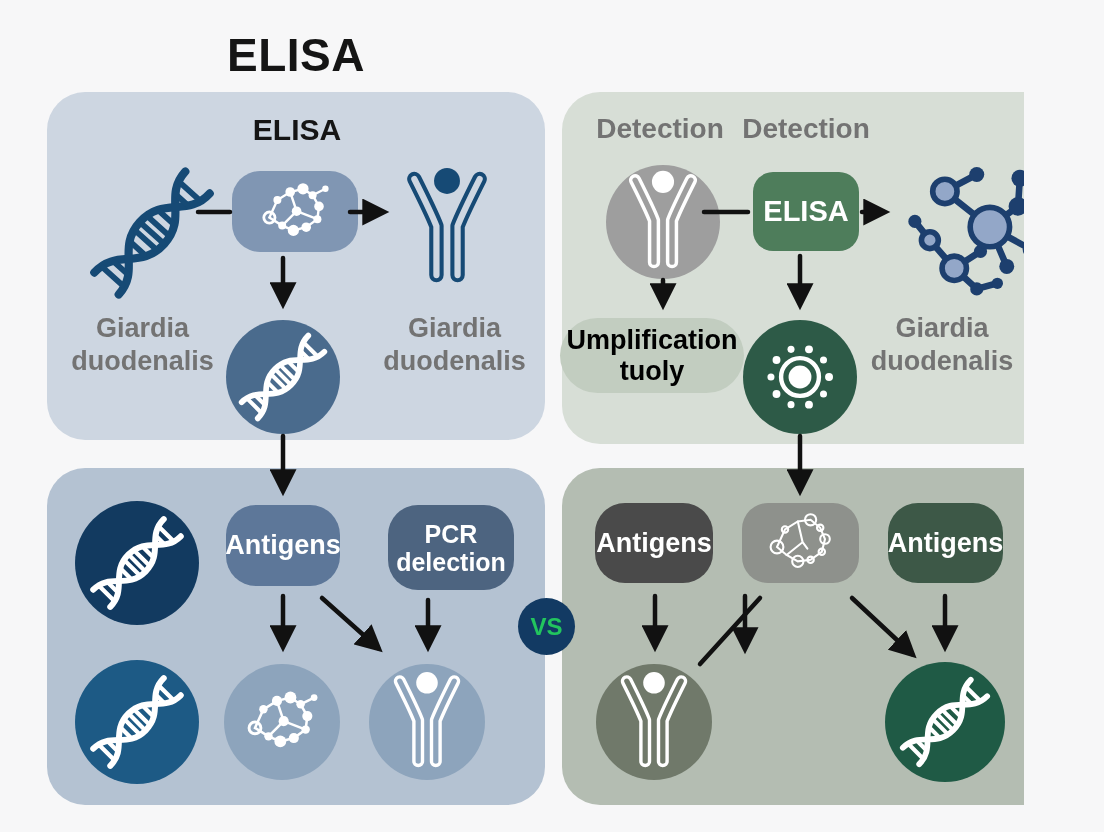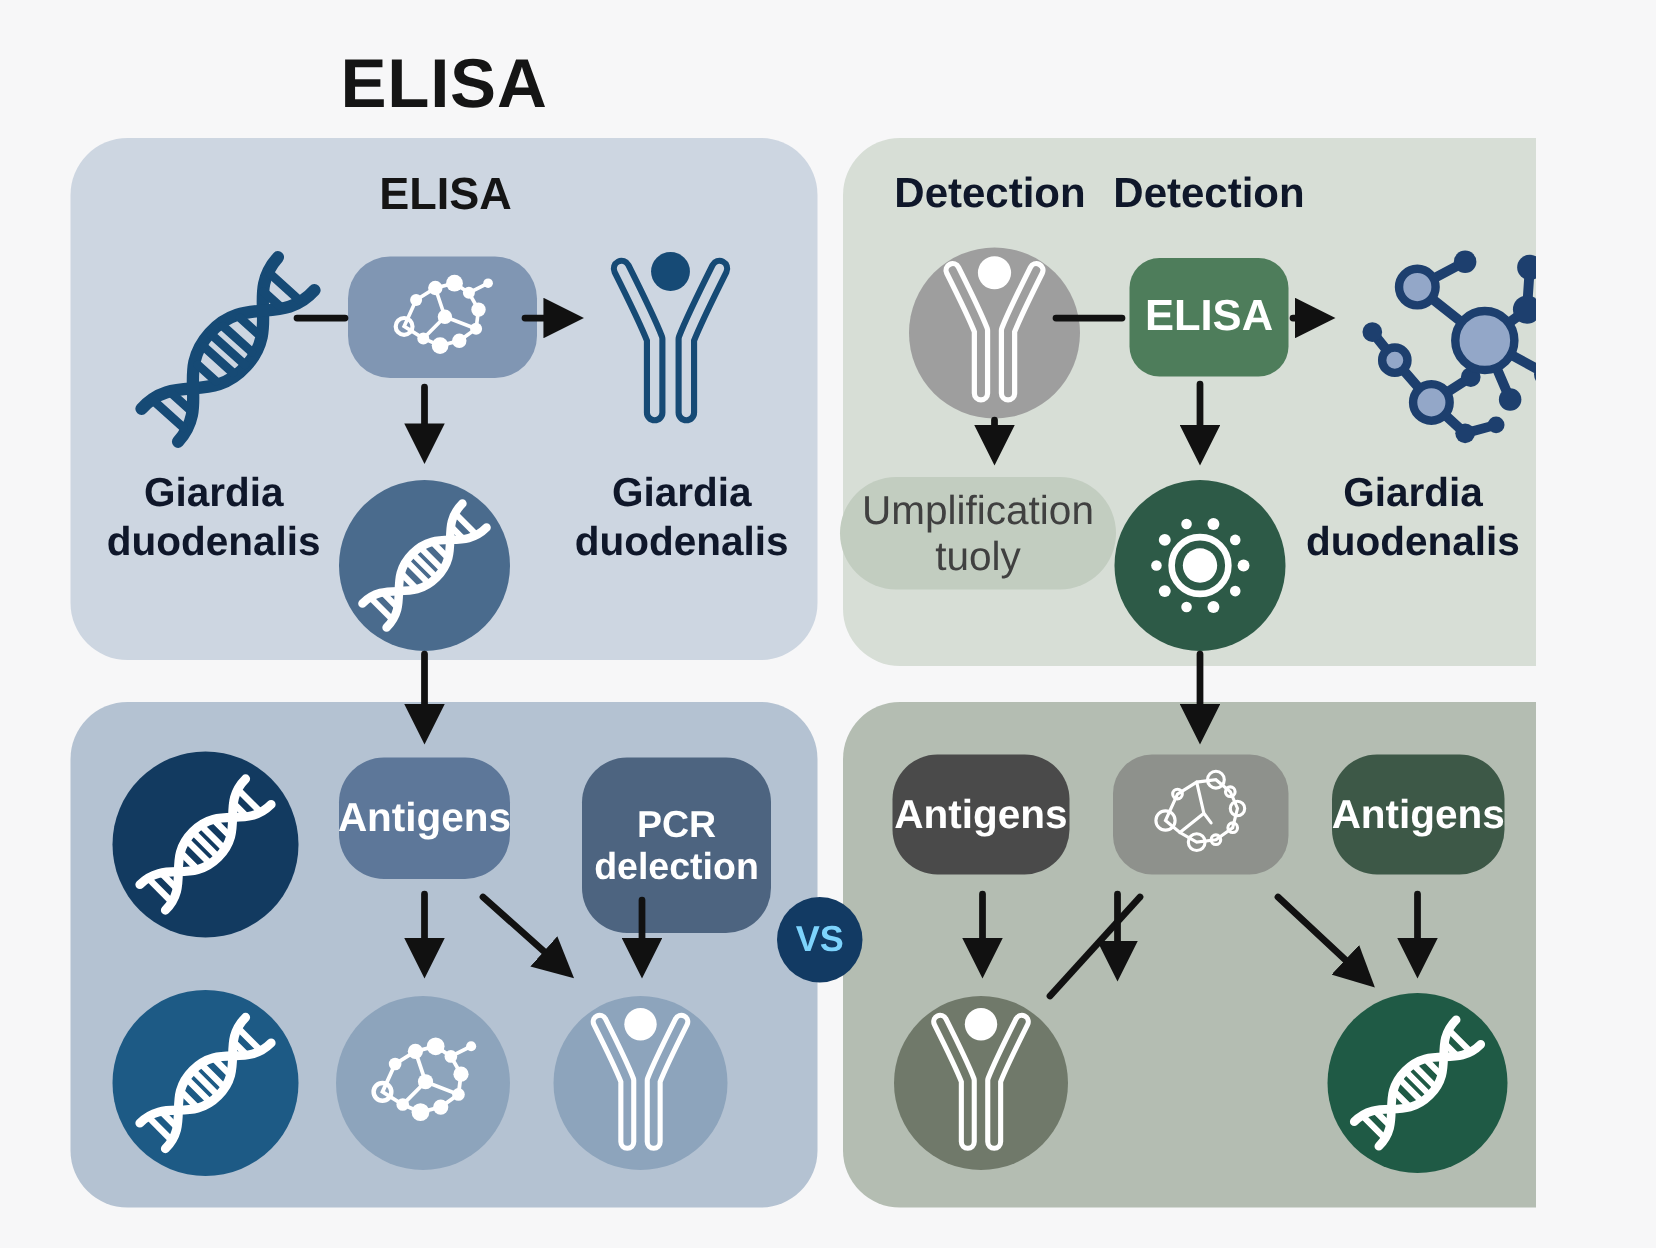--- a/index.html
+++ b/index.html
@@ -5,31 +5,31 @@
   html,body{margin:0;padding:0;background:#f7f7f8;}
   .canvas{position:relative;width:1024px;height:832px;background:#f7f7f8;overflow:hidden;
           font-family:"Liberation Sans",sans-serif;color:#1b1b1b;}
   .title{position:absolute;top:28px;font-size:46px;font-weight:700;color:#151515;
          text-align:center;letter-spacing:.5px;}
   .panel{position:absolute;border-radius:38px;}
   .p-tl{left:47px;top:92px;width:498px;height:348px;background:#cdd6e1;}
   .p-tr{left:562px;top:92px;width:498px;height:352px;background:#d7ded6;}
   .p-bl{left:47px;top:468px;width:498px;height:337px;background:#b4c2d2;}
   .p-br{left:562px;top:468px;width:498px;height:337px;background:#b4bdb2;}
-  .caption{position:absolute;text-align:center;font-weight:600;color:#0f172a;
+  .caption{position:absolute;text-align:center;font-weight:600;color:#737373;
            font-size:27px;line-height:33px;}
   .heading{position:absolute;text-align:center;font-weight:600;color:#151515;font-size:30px;}
   .box{position:absolute;display:flex;align-items:center;justify-content:center;
        text-align:center;color:#fff;font-weight:600;border-radius:30px;line-height:1.12;}
   .circle{position:absolute;border-radius:50%;display:flex;align-items:center;justify-content:center;}
   .pill{position:absolute;display:flex;align-items:center;justify-content:center;text-align:center;
-        border-radius:38px;background:#c2cdc0;color:#404040;font-weight:400;
+        border-radius:38px;background:#c2cdc0;color:#000000;font-weight:700;
         font-size:27px;line-height:31px;}
   .vs{position:absolute;left:518px;top:598px;width:57px;height:57px;border-radius:50%;
-      background:#123a63;color:#7dd3fc;display:flex;align-items:center;justify-content:center;
+      background:#123a63;color:#22c55e;display:flex;align-items:center;justify-content:center;
       font-size:24px;font-weight:700;z-index:6;}
   .icon{display:block;}
   .arrows{position:absolute;left:0;top:0;width:1104px;height:832px;z-index:5;pointer-events:none;}
 </style>
 </head>
 <body>
 
 <div class="canvas">
 
   <svg width="0" height="0" style="position:absolute" aria-hidden="true">
@@ -203,21 +203,21 @@
   <div class="caption" style="left:858px;top:312px;width:168px;">Giardia duodenalis</div>
 
   <div class="circle" style="left:75px;top:501px;width:124px;height:124px;background:#123a60;">
     <svg class="icon" style="transform:rotate(45deg);color:#ffffff;" width="66" height="110">
         <use href="#dna"></use>
       </svg>
   </div>
 
   <div class="box" style="left:226px;top:505px;width:114px;height:81px;background:#5d7799;font-size:27px;">Antigens</div>
 
-  <div class="box" style="left:388px;top:505px;width:118px;height:85px;background:#4d6480;font-size:25px;padding:16px 4px;">PCR delection</div>
+  <div class="box" style="left:388px;top:505px;width:118px;height:85px;background:#4d6480;font-size:25px;padding:0 4px;">PCR delection</div>
 
   <div class="circle" style="left:75px;top:660px;width:124px;height:124px;background:#1d5a85;">
     <svg class="icon" style="transform:rotate(45deg);color:#ffffff;" width="66" height="110">
         <use href="#dna"></use>
       </svg>
   </div>
 
   <div class="circle" style="left:224px;top:664px;width:116px;height:116px;background:#8da4bc;">
     <svg class="icon" style="color:#ffffff;" width="86" height="76">
         <use href="#molecule"></use>

